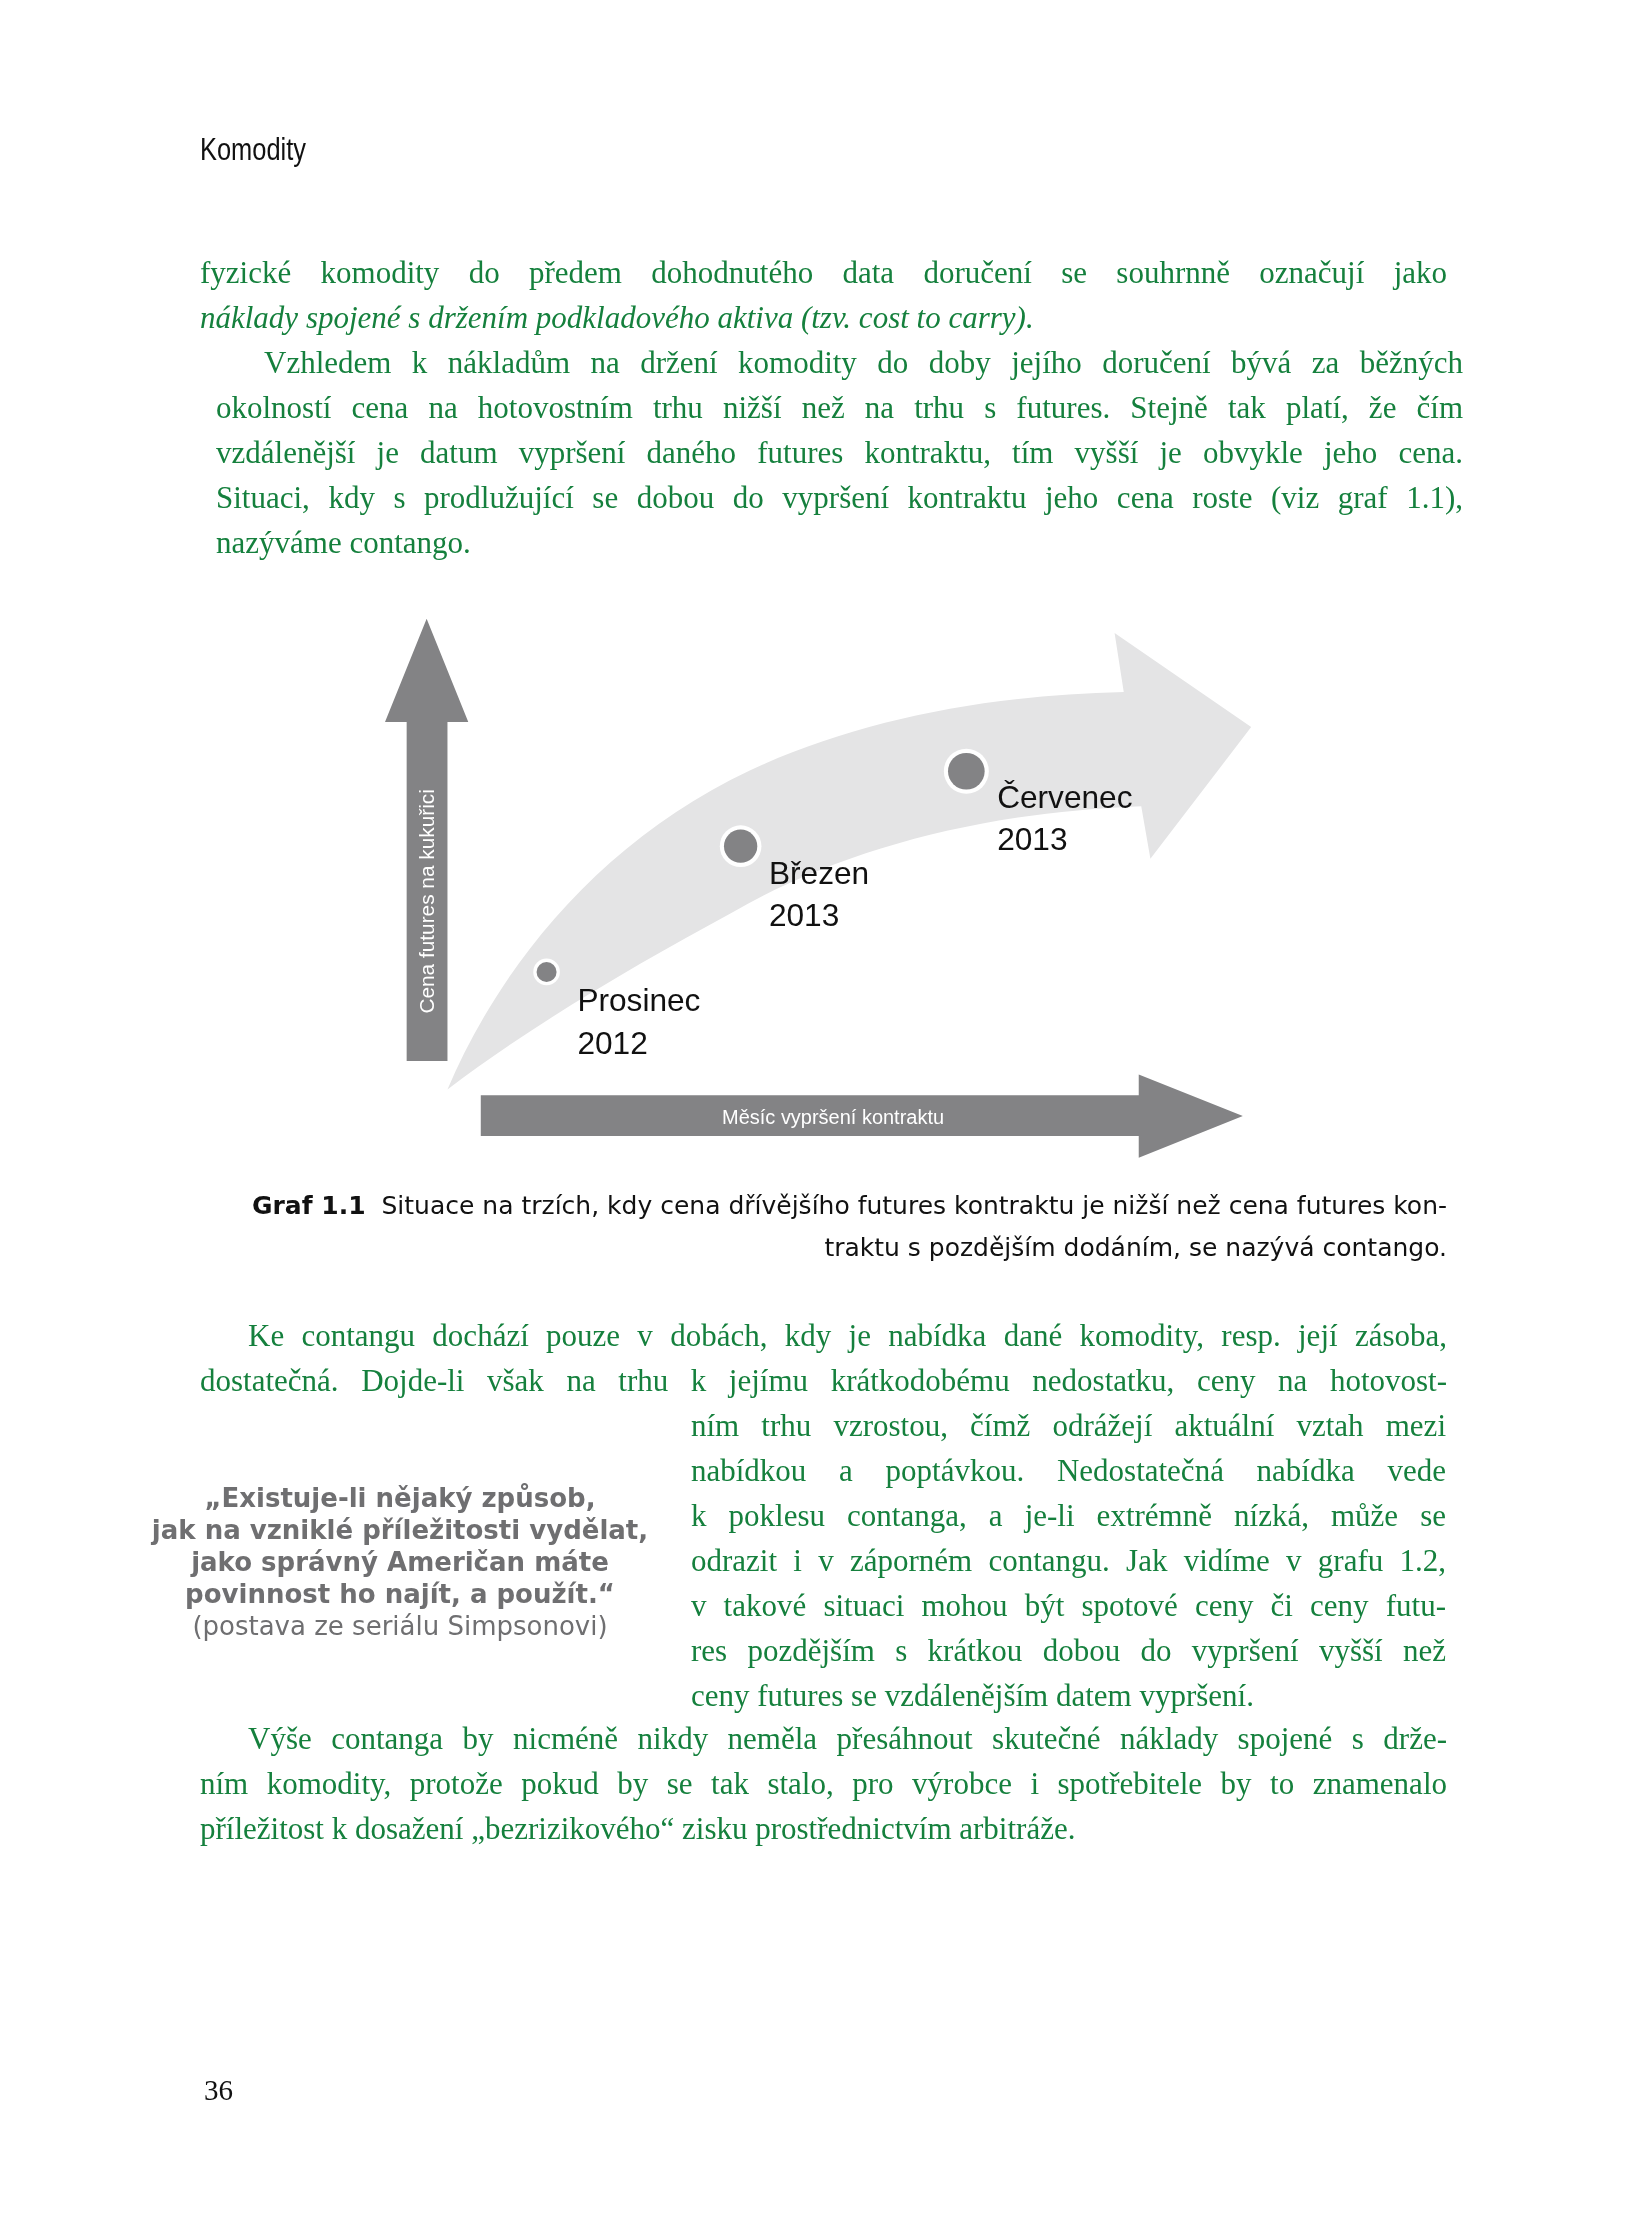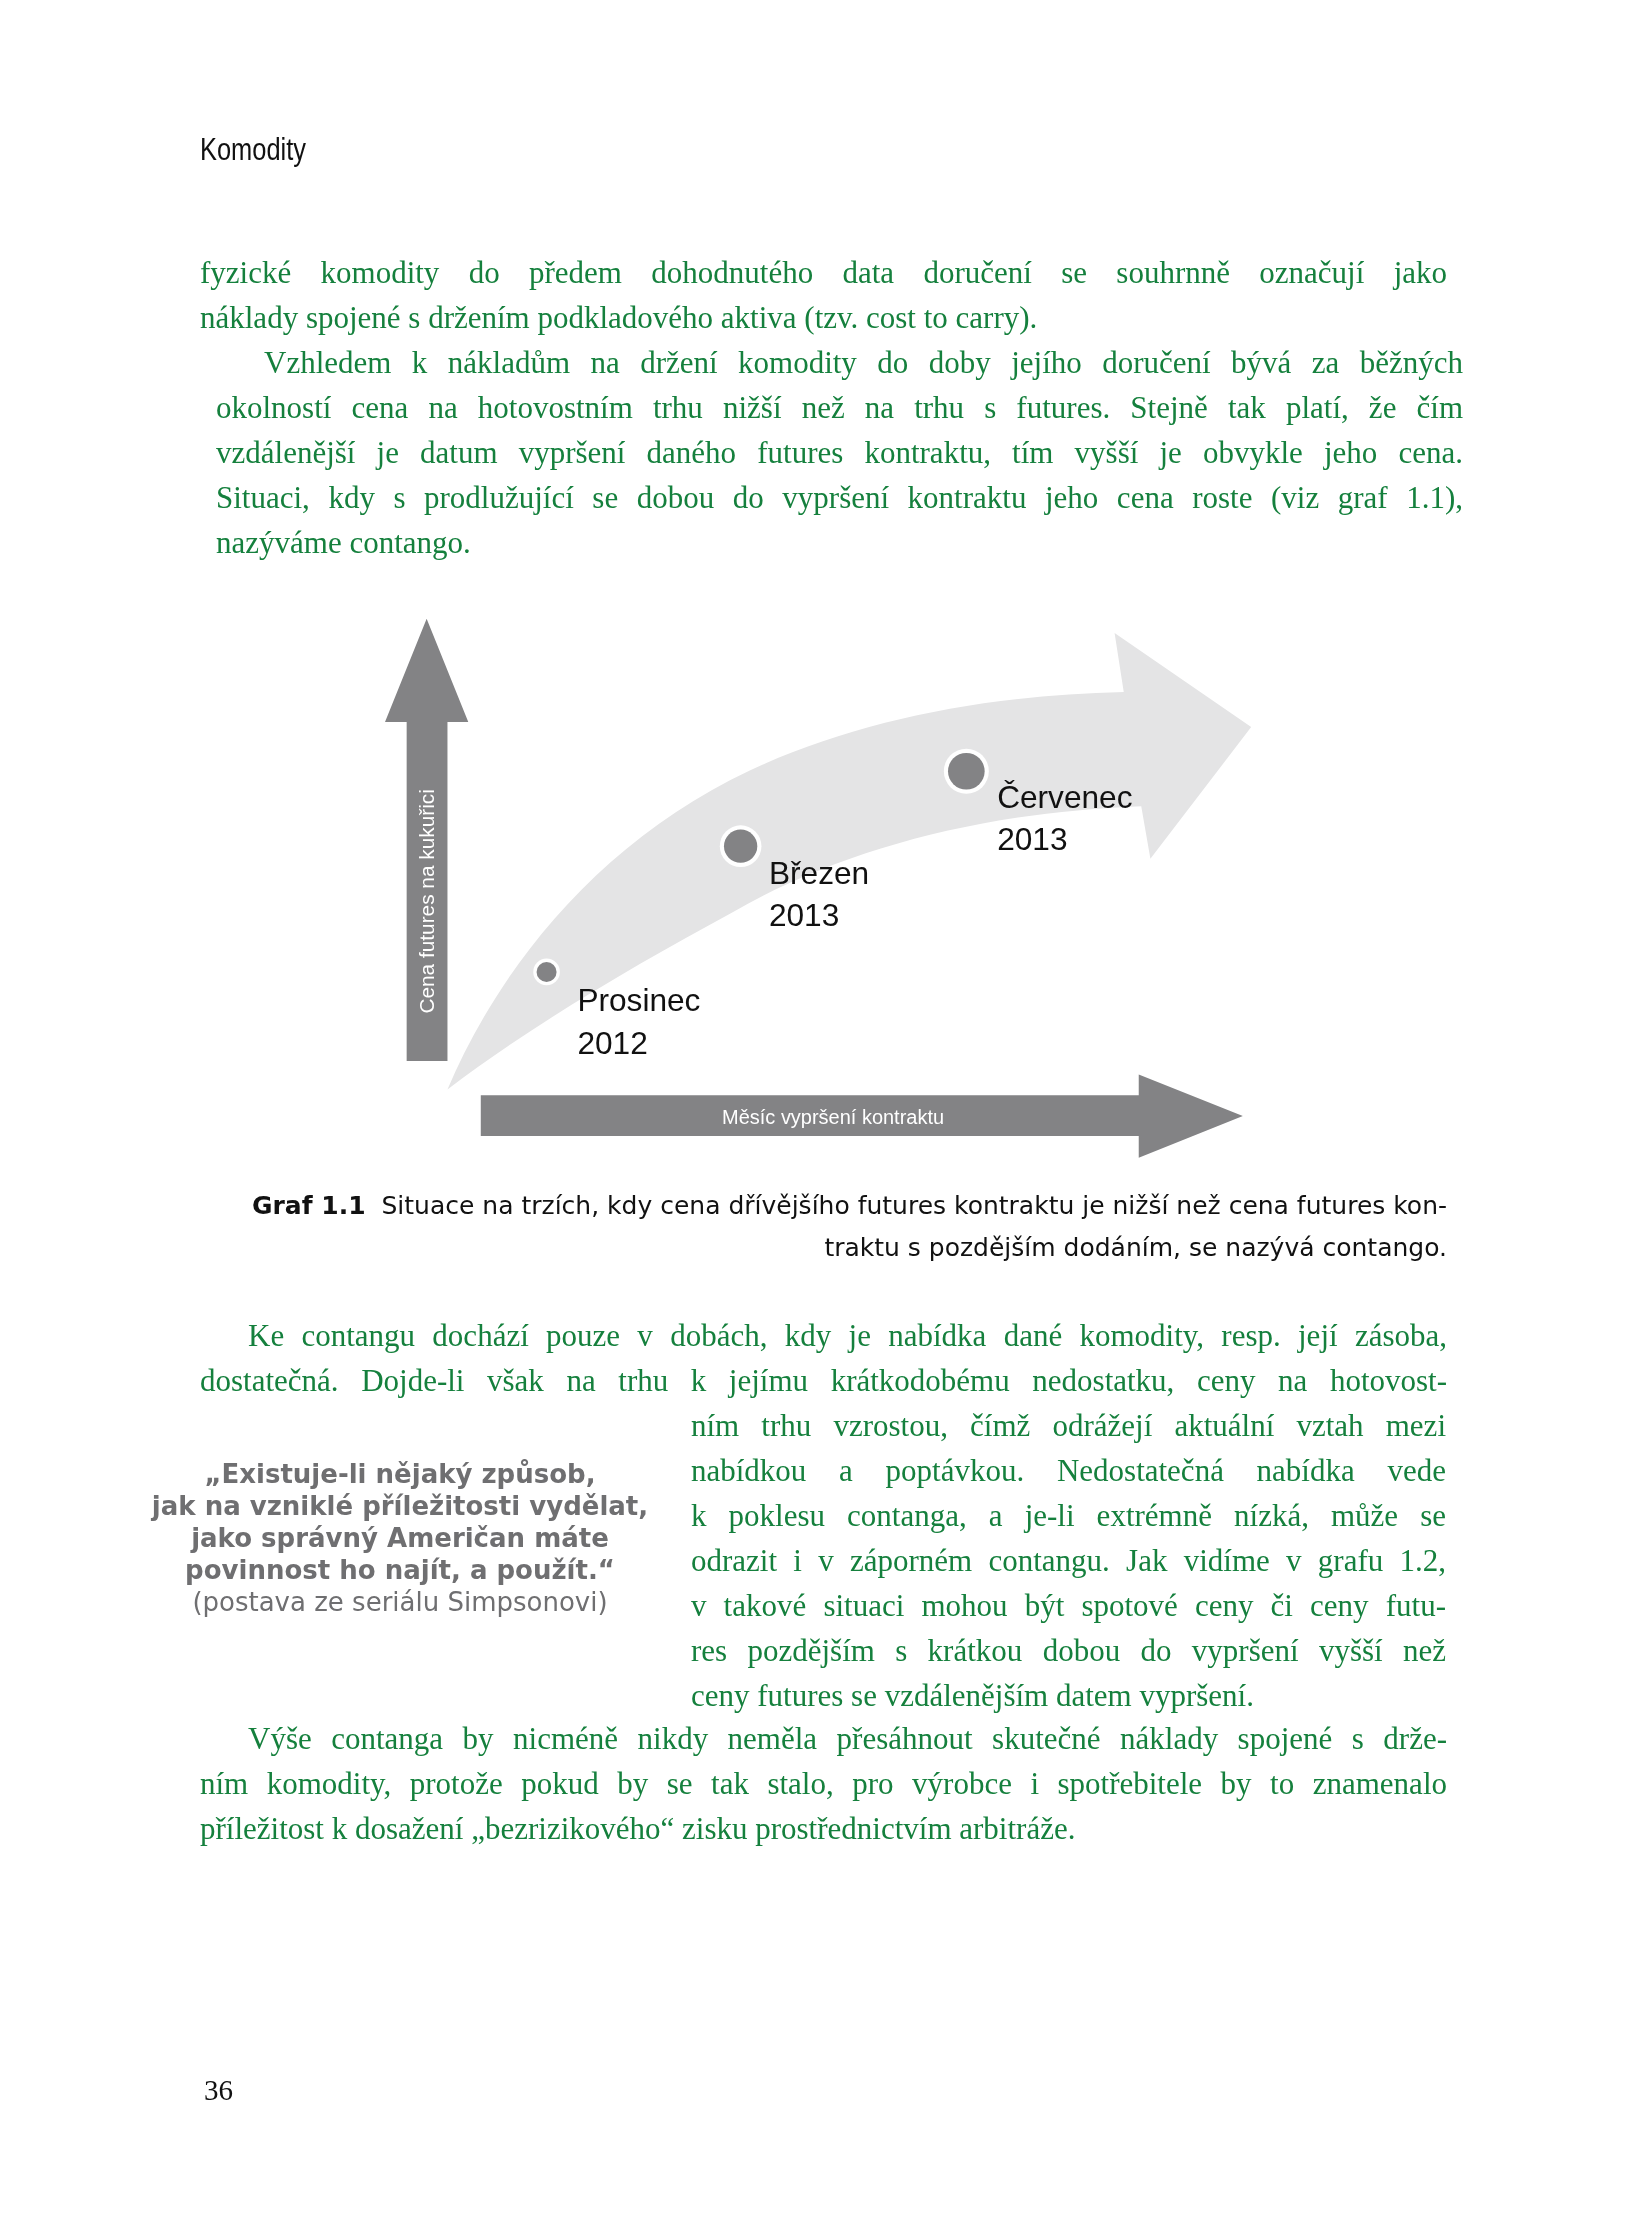--- a/index.html
+++ b/index.html
@@ -4,34 +4,34 @@
 <style>
   html, body { margin:0; padding:0; background:#ffffff; }
   body { width:1647px; height:2216px; position:relative; overflow:hidden; }
   .abs { position:absolute; }
   .header { left:200px; top:132px; font-family:"Liberation Sans", sans-serif; font-size:31px; color:#111; transform:scaleX(0.82); transform-origin:left top; letter-spacing:0; }
   .body-text { font-family:"Liberation Serif", "DejaVu Serif", serif; font-size:31px; line-height:45px; color:#15803d; }
   .line { position:absolute; white-space:nowrap; }
   .just { text-align:justify; text-align-last:justify; }
   .caption { font-family:"DejaVu Sans", sans-serif; font-size:25px; color:#111; line-height:42px;text-align:right; }
   .caption b { font-weight:bold; }
-  .quote { font-family:"DejaVu Sans", sans-serif; color:#6f6f71; text-align:center; }
+  .quote { font-family:"DejaVu Sans", sans-serif; color:#6f6f71; text-align:center;margin-top:24px; }
   .quote .qb { font-weight:bold; font-size:26px; line-height:32px; }
   .quote .qn { font-weight:normal; font-size:26px; line-height:32px; }
   .pagenum { left:204px; top:2074px; font-family:Liberation Serif, serif; font-size:29px; color:#111; }
   svg text { font-family:"Liberation Sans", sans-serif; }
 </style>
 </head>
 <body>
 
 <div class="abs header">Komodity</div>
 
 <div class="abs body-text" style="left:200px; top:250px; width:1247px; height:92px;">
   <div class="line just" style="left:0; top:0; width:1247px;">fyzické komodity do předem dohodnutého data doručení se souhrnně označují jako</div>
-  <div class="line" style="left:0; top:45px; ">náklady spojené s držením podkladového aktiva (tzv. cost to carry).</div>
+  <div class="line" style="left:0; top:45px; font-style:italic;">náklady spojené s držením podkladového aktiva (tzv. cost to carry).</div>
 </div>
 
 <div class="abs body-text" style="left:200px; top:340px; width:1247px; height:233px;margin-left:16px;">
   <div class="line just" style="left:48px; top:0; width:1199px;">Vzhledem k nákladům na držení komodity do doby jejího doručení bývá za běžných</div>
   <div class="line just" style="left:0; top:45px; width:1247px;">okolností cena na hotovostním trhu nižší než na trhu s futures. Stejně tak platí, že čím</div>
   <div class="line just" style="left:0; top:90px; width:1247px;">vzdálenější je datum vypršení daného futures kontraktu, tím vyšší je obvykle jeho cena.</div>
   <div class="line just" style="left:0; top:135px; width:1247px;">Situaci, kdy s prodlužující se dobou do vypršení kontraktu jeho cena roste (viz graf 1.1),</div>
   <div class="line" style="left:0; top:180px;"><span>nazýváme </span><span style="">contango</span><span>.</span></div>
 </div>
 

